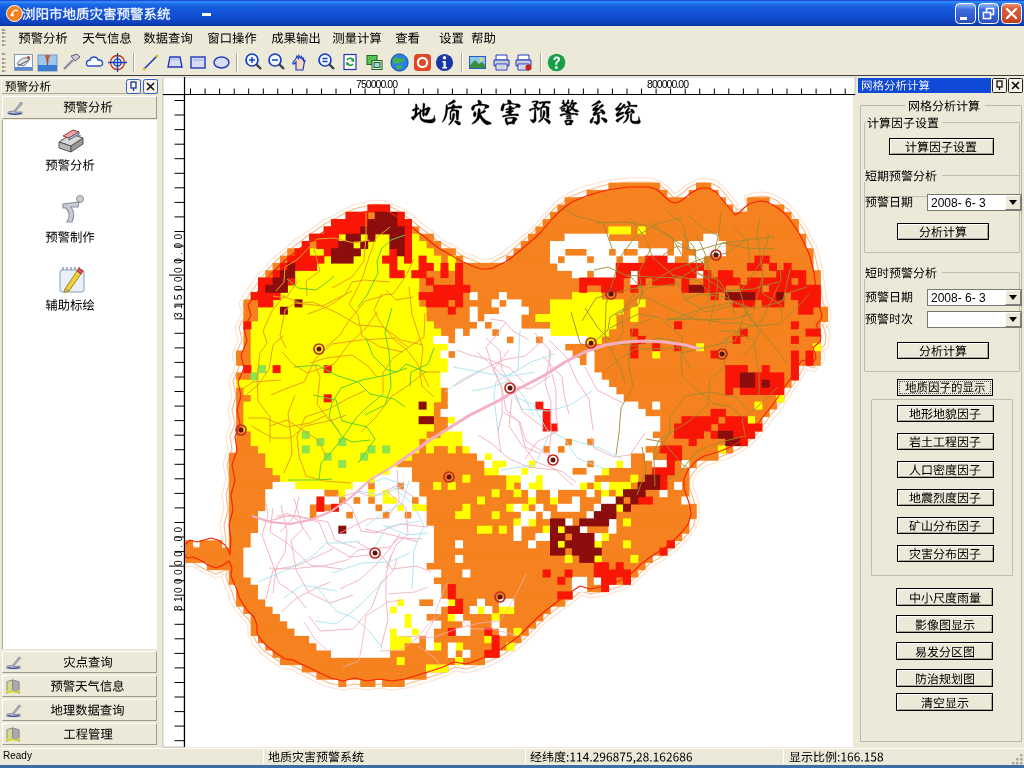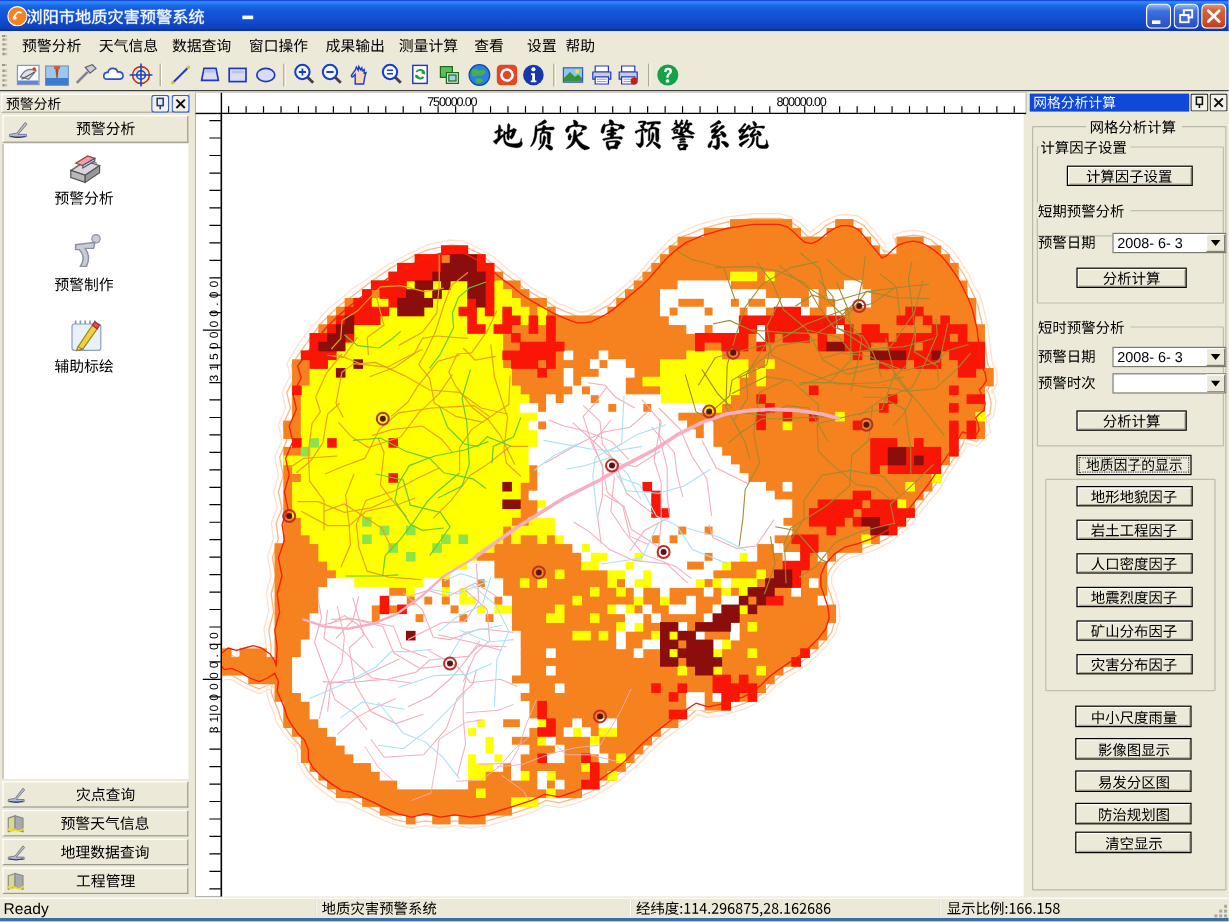--- a/index.html
+++ b/index.html
@@ -404,21 +404,21 @@
 <div class="btn" style="left:896px;top:669px;width:97px;height:18px"></div>
 <svg class="ab" style="left:915px;top:671px" width="64" height="16" viewBox="0 -12.2 64 15.6">
     <path d="M7.2 -9.9C7.4 -9.3 7.7 -8.5 7.8 -8.1L8.6 -8.3C8.5 -8.8 8.3 -9.5 8 -10.1ZM4.5 -8.1V-7.2H6.4C6.3 -4 6 -1.2 3.4 0.3C3.6 0.4 3.9 0.7 4 0.9C6.1 -0.2 6.8 -2.2 7.1 -4.6H9.8C9.7 -1.5 9.5 -0.3 9.3 -0.0C9.2 0.1 9.1 0.1 8.8 0.1C8.6 0.1 8 0.1 7.3 0.0C7.5 0.3 7.6 0.7 7.6 0.9C8.2 0.9 8.9 1 9.2 0.9C9.6 0.9 9.9 0.8 10.1 0.5C10.4 0.1 10.6 -1.2 10.7 -5.0C10.7 -5.1 10.7 -5.4 10.7 -5.4H7.2C7.2 -6 7.2 -6.6 7.3 -7.2H11.4V-8.1ZM1 -9.6V1.0H1.8V-8.7H3.6C3.3 -7.9 3 -6.8 2.6 -5.9C3.5 -4.9 3.7 -4.1 3.7 -3.4C3.7 -3 3.6 -2.7 3.5 -2.6C3.3 -2.5 3.2 -2.4 3.1 -2.4C2.8 -2.4 2.6 -2.4 2.3 -2.4C2.4 -2.2 2.5 -1.9 2.5 -1.6C2.8 -1.6 3.1 -1.6 3.4 -1.6C3.6 -1.7 3.9 -1.8 4.1 -1.9C4.4 -2.1 4.5 -2.6 4.5 -3.3C4.5 -4.1 4.3 -4.9 3.4 -6.0C3.8 -7 4.3 -8.2 4.7 -9.2L4.1 -9.6L3.9 -9.6Z M13.2 -9.3C14 -8.9 15 -8.3 15.5 -7.9L16 -8.7C15.5 -9 14.5 -9.6 13.7 -9.9ZM12.5 -6.0C13.2 -5.6 14.2 -5 14.7 -4.7L15.2 -5.4C14.7 -5.8 13.7 -6.3 13 -6.7ZM12.8 0.2 13.6 0.8C14.3 -0.3 15.1 -1.8 15.7 -3.1L15.1 -3.7C14.4 -2.3 13.5 -0.7 12.8 0.2ZM16.4 -3.9V1.0H17.3V0.4H21.6V0.9H22.5V-3.9ZM17.3 -0.4V-3.0H21.6V-0.4ZM16 -4.8C16.4 -5 16.9 -5 22.1 -5.4C22.3 -5.1 22.5 -4.8 22.6 -4.6L23.4 -5.1C22.9 -6 21.8 -7.5 20.8 -8.5L20.1 -8.1C20.6 -7.5 21.1 -6.9 21.6 -6.2L17.1 -5.9C18 -7 18.9 -8.4 19.6 -9.8L18.6 -10.1C18 -8.5 16.9 -6.9 16.5 -6.5C16.2 -6 15.9 -5.8 15.7 -5.7C15.8 -5.5 15.9 -5 16 -4.8Z M29.7 -9.5V-3.1H30.6V-8.7H33.9V-3.1H34.8V-9.5ZM26.5 -10.0V-8.1H24.8V-7.2H26.5V-6.1L26.5 -5.3H24.5V-4.5H26.4C26.3 -2.8 25.9 -1 24.4 0.2C24.6 0.4 24.9 0.7 25.1 0.8C26.2 -0.2 26.8 -1.5 27.1 -2.9C27.6 -2.2 28.3 -1.3 28.6 -0.8L29.2 -1.5C28.9 -1.8 27.7 -3.3 27.2 -3.8L27.3 -4.5H29.1V-5.3H27.3L27.3 -6.1V-7.2H29.0V-8.1H27.3V-10.0ZM31.8 -7.7V-5.4C31.8 -3.5 31.4 -1.2 28.4 0.3C28.6 0.4 28.9 0.8 29 0.9C30.8 0 31.8 -1.3 32.2 -2.6V-0.3C32.2 0.5 32.5 0.7 33.3 0.7H34.3C35.3 0.7 35.4 0.2 35.5 -1.6C35.3 -1.7 35 -1.8 34.8 -2.0C34.7 -0.3 34.7 -0 34.3 -0.0H33.4C33.1 -0 33 -0.1 33 -0.4V-3.5H32.5C32.6 -4.1 32.7 -4.8 32.7 -5.4V-7.7Z M43.8 -8.8V-2.2H44.6V-8.8ZM46.1 -10.0V-0.2C46.1 0 46 0.1 45.8 0.1C45.6 0.1 44.9 0.1 44.1 0.1C44.2 0.3 44.4 0.7 44.4 0.9C45.5 0.9 46.1 0.9 46.5 0.8C46.8 0.6 47 0.4 47 -0.2V-10.0ZM39.7 -9.3C40.3 -8.8 41.1 -8.1 41.4 -7.6L42.1 -8.2C41.7 -8.7 40.9 -9.3 40.3 -9.8ZM41.5 -5.7C41.1 -4.7 40.6 -3.8 40 -3.0C39.7 -3.8 39.5 -4.9 39.3 -6.0L43.1 -6.4L43.1 -7.3L39.2 -6.8C39.1 -7.9 39.1 -9 39.1 -10.1H38.1C38.2 -8.9 38.2 -7.8 38.4 -6.7L36.4 -6.5L36.5 -5.7L38.5 -5.9C38.7 -4.5 38.9 -3.2 39.3 -2.2C38.5 -1.3 37.5 -0.6 36.5 -0.0C36.6 0.2 37 0.5 37.1 0.7C38 0.2 38.9 -0.5 39.6 -1.3C40.2 0.1 40.9 0.9 41.8 0.9C42.6 0.9 42.9 0.4 43.1 -1.5C42.8 -1.5 42.5 -1.7 42.3 -1.9C42.3 -0.5 42.1 0 41.8 0.0C41.3 0 40.8 -0.7 40.3 -2.0C41.1 -3 41.9 -4.2 42.4 -5.5Z M52.5 -3.3C53.5 -3.1 54.7 -2.7 55.4 -2.4L55.7 -3.0C55.1 -3.3 53.8 -3.7 52.9 -3.9ZM51.3 -1.8C53 -1.6 55 -1.1 56.2 -0.7L56.6 -1.4C55.4 -1.8 53.3 -2.3 51.7 -2.4ZM49 -9.6V1.0H49.9V0.5H58.1V1.0H59.0V-9.6ZM49.9 -0.3V-8.7H58.1V-0.3ZM53 -8.5C52.4 -7.5 51.3 -6.6 50.3 -6.0C50.5 -5.8 50.8 -5.6 50.9 -5.4C51.3 -5.7 51.7 -6 52 -6.3C52.4 -5.9 52.8 -5.5 53.3 -5.2C52.3 -4.7 51.2 -4.4 50.1 -4.2C50.2 -4 50.4 -3.6 50.5 -3.4C51.7 -3.7 53 -4.1 54.1 -4.8C55.1 -4.2 56.2 -3.8 57.4 -3.6C57.5 -3.8 57.7 -4.1 57.9 -4.2C56.8 -4.4 55.8 -4.8 54.8 -5.2C55.7 -5.8 56.5 -6.5 57 -7.3L56.5 -7.6L56.3 -7.5H53.2C53.4 -7.8 53.6 -8 53.7 -8.2ZM52.5 -6.8 52.6 -6.8H55.7C55.3 -6.4 54.7 -6 54.1 -5.6C53.5 -5.9 52.9 -6.3 52.5 -6.8Z" fill="#000"></path>
   </svg>
 <div class="btn" style="left:896px;top:693px;width:97px;height:18px"></div>
 <svg class="ab" style="left:921px;top:695px" width="52" height="16" viewBox="0 -12.2 52 15.6">
     <path d="M1 -9.3C1.6 -8.9 2.5 -8.3 2.9 -7.9L3.4 -8.7C3 -9 2.2 -9.6 1.5 -9.9ZM0.4 -6.1C1.1 -5.7 2 -5.1 2.4 -4.7L3 -5.4C2.5 -5.8 1.6 -6.4 0.9 -6.7ZM0.8 0.3 1.6 0.8C2.2 -0.3 2.9 -1.8 3.4 -3.1L2.7 -3.7C2.1 -2.3 1.3 -0.7 0.8 0.3ZM5.2 -2.5H9.5V-1.6H5.2ZM5.2 -3.2V-4.1H9.5V-3.2ZM6.9 -10.1V-9.1H3.8V-8.4H6.9V-7.7H4.1V-7.0H6.9V-6.2H3.4V-5.5H11.4V-6.2H7.8V-7.0H10.7V-7.7H7.8V-8.4H11.0V-9.1H7.8V-10.1ZM4.3 -4.8V0.9H5.2V-0.9H9.5V-0.1C9.5 0.1 9.5 0.1 9.3 0.1C9.1 0.2 8.5 0.2 7.9 0.1C8.1 0.3 8.2 0.7 8.2 0.9C9.1 0.9 9.6 0.9 9.9 0.8C10.3 0.6 10.4 0.4 10.4 -0.0V-4.8Z M18.8 -6.4C20 -5.8 21.6 -4.9 22.4 -4.3L23 -5.0C22.2 -5.5 20.5 -6.4 19.3 -7.0ZM16.6 -7.1C15.7 -6.3 14.4 -5.5 13 -5.0L13.5 -4.2C15 -4.8 16.3 -5.7 17.2 -6.5ZM12.9 -0.3V0.6H23.1V-0.3H18.5V-3.3H21.9V-4.1H14.2V-3.3H17.5V-0.3ZM17.1 -9.9C17.3 -9.5 17.5 -9 17.7 -8.6H12.9V-5.9H13.8V-7.8H22.2V-6.2H23.1V-8.6H18.8C18.6 -9.1 18.3 -9.7 18 -10.2Z M26.9 -6.8H33.1V-5.6H26.9ZM26.9 -8.8H33.1V-7.5H26.9ZM26.1 -9.5V-4.9H34.0V-9.5ZM33.8 -4.0C33.4 -3.2 32.7 -2.2 32.2 -1.5L32.9 -1.2C33.4 -1.8 34.1 -2.8 34.6 -3.6ZM25.5 -3.6C26 -2.8 26.6 -1.7 26.8 -1.1L27.6 -1.5C27.3 -2.1 26.7 -3.1 26.2 -3.9ZM30.9 -4.4V-0.5H29.1V-4.4H28.2V-0.5H24.5V0.4H35.5V-0.5H31.7V-4.4Z M38.8 -4.2C38.3 -2.9 37.4 -1.5 36.4 -0.7C36.6 -0.6 37.1 -0.3 37.2 -0.1C38.2 -1.1 39.1 -2.5 39.7 -4.0ZM44.2 -3.8C45.1 -2.7 46 -1.1 46.3 -0.1L47.2 -0.5C46.8 -1.5 45.9 -3.1 45 -4.2ZM37.8 -9.2V-8.3H46.2V-9.2ZM36.7 -6.3V-5.4H41.5V-0.2C41.5 -0 41.5 0 41.2 0.0C41 0 40.2 0 39.4 0.0C39.6 0.3 39.7 0.7 39.7 0.9C40.8 0.9 41.5 0.9 41.9 0.8C42.4 0.6 42.5 0.4 42.5 -0.2V-5.4H47.3V-6.3Z" fill="#000"></path>
   </svg>
 <div class="ab" style="left:0;top:748px;width:1024px;height:17px;background:#ECE9D8;border-top:1px solid #fff"></div>
 <div class="ab" style="left:0;top:765px;width:1024px;height:3px;background:#3A6EA5"></div>
-<div class="ab" style="left:3px;top:750px;font-size:13px">Ready</div>
+<div class="ab" style="left:3px;top:750px;font-size:10px">Ready</div>
 <div class="ab" style="left:263px;top:749px;width:1px;height:15px;background:#ACA899;border-right:1px solid #fff"></div>
 <div class="ab" style="left:525px;top:749px;width:1px;height:15px;background:#ACA899;border-right:1px solid #fff"></div>
 <div class="ab" style="left:783px;top:749px;width:1px;height:15px;background:#ACA899;border-right:1px solid #fff"></div>
 <svg class="ab" style="left:268px;top:749px" width="100" height="16" viewBox="0 -12.2 100 15.6">
     <path d="M5.1 -9.0V-5.7L3.9 -5.1L4.2 -4.3L5.1 -4.7V-0.9C5.1 0.4 5.5 0.7 6.9 0.7C7.2 0.7 9.6 0.7 9.9 0.7C11.1 0.7 11.4 0.2 11.6 -1.5C11.3 -1.5 11 -1.7 10.8 -1.8C10.7 -0.5 10.6 -0.1 9.9 -0.1C9.4 -0.1 7.4 -0.1 7 -0.1C6.2 -0.1 6 -0.3 6 -0.9V-5.1L7.6 -5.8V-1.7H8.5V-6.2L10.2 -6.9C10.2 -4.9 10.1 -3.6 10.1 -3.3C10 -3 9.9 -3 9.7 -3.0C9.6 -3 9.2 -3 8.9 -3.0C9 -2.8 9.1 -2.5 9.1 -2.2C9.5 -2.2 9.9 -2.2 10.2 -2.3C10.6 -2.4 10.8 -2.6 10.9 -3.1C11 -3.6 11 -5.4 11 -7.6L11.1 -7.8L10.4 -8.1L10.3 -7.9L10.1 -7.8L8.5 -7.1V-10.1H7.6V-6.7L6 -6.0V-9.0ZM0.4 -1.8 0.8 -0.9C1.8 -1.4 3.2 -2 4.5 -2.6L4.3 -3.4L2.9 -2.9V-6.3H4.3V-7.2H2.9V-9.9H2.0V-7.2H0.5V-6.3H2.0V-2.5C1.4 -2.2 0.9 -2 0.4 -1.8Z M19.1 -0.8C20.3 -0.4 21.9 0.4 22.7 0.9L23.3 0.3C22.5 -0.2 21 -0.9 19.8 -1.4ZM18.5 -4.2V-3.1C18.5 -2.1 18.3 -0.7 14.5 0.3C14.8 0.4 15 0.8 15.1 0.9C19 -0.2 19.4 -1.9 19.4 -3.1V-4.2ZM15.5 -5.5V-1.4H16.4V-4.7H21.6V-1.3H22.5V-5.5H19.0L19.2 -6.7H23.4V-7.5H19.3L19.4 -8.8C20.6 -8.9 21.8 -9.1 22.7 -9.3L22 -10.0C20.1 -9.6 16.6 -9.3 13.7 -9.2V-5.8C13.7 -4 13.6 -1.5 12.4 0.4C12.7 0.4 13.1 0.7 13.2 0.8C14.4 -1.1 14.6 -3.9 14.6 -5.8V-6.7H18.3L18.2 -5.5ZM18.4 -7.5H14.6V-8.4C15.8 -8.5 17.2 -8.6 18.5 -8.7Z M26.9 -5.6C26.5 -4.7 26 -3.7 25.2 -3.1L26 -2.6C26.8 -3.3 27.3 -4.3 27.7 -5.2ZM33.5 -5.6C33.1 -4.8 32.5 -3.7 31.9 -3.0L32.7 -2.7C33.2 -3.4 33.9 -4.4 34.4 -5.2ZM29.6 -6.7C29.4 -3.5 29 -0.9 24.6 0.2C24.7 0.4 25 0.8 25.1 1.0C28.2 0.2 29.4 -1.4 30 -3.3C30.8 -1 32.2 0.4 35 0.9C35.1 0.7 35.4 0.3 35.6 0.1C32.3 -0.4 30.9 -2.2 30.4 -5.2C30.5 -5.7 30.5 -6.2 30.5 -6.7ZM28.9 -9.8C29.4 -9.3 29.9 -8.7 30.2 -8.3H24.9V-6.0H25.8V-7.5H34.1V-6.0H35.1V-8.3H30.5L31.1 -8.6C30.8 -9.1 30.3 -9.7 29.7 -10.2Z M38.3 -2.5V1.0H39.2V0.5H45.0V0.9H45.9V-2.5H42.5V-3.3H47.2V-4.0H42.5V-4.8H46.2V-5.5H42.5V-6.4H45.7V-7.1H42.5V-7.9H41.6V-7.1H38.3V-6.4H41.6V-5.5H37.9V-4.8H41.6V-4.0H36.8V-3.3H41.6V-2.5ZM39.2 -0.2V-1.7H45.0V-0.2ZM41.2 -9.9C41.3 -9.6 41.5 -9.3 41.7 -8.9H37.0V-6.8H37.9V-8.1H46.1V-6.8H47.0V-8.9H42.7C42.5 -9.3 42.3 -9.8 42 -10.2Z M56 -5.9V-3.5C56 -2.3 55.8 -0.7 52.9 0.3C53.1 0.4 53.4 0.7 53.5 0.9C56.5 -0.2 56.9 -2 56.9 -3.5V-5.9ZM56.7 -1.1C57.5 -0.5 58.4 0.4 58.9 0.9L59.5 0.3C59 -0.2 58 -1 57.3 -1.6ZM49.1 -7.3C49.8 -6.8 50.7 -6.1 51.4 -5.6H48.5V-4.8H50.4V-0.1C50.4 0 50.4 0.1 50.2 0.1C50 0.1 49.5 0.1 48.9 0.1C49 0.3 49.1 0.7 49.2 0.9C50 0.9 50.5 0.9 50.9 0.8C51.2 0.6 51.3 0.4 51.3 -0.1V-4.8H52.6C52.4 -4.2 52.1 -3.5 51.9 -3.1L52.6 -2.9C52.9 -3.5 53.3 -4.6 53.6 -5.5L53 -5.7L52.9 -5.6H52.1L52.3 -6.0C52.1 -6.2 51.7 -6.5 51.2 -6.7C51.9 -7.4 52.7 -8.3 53.2 -9.2L52.7 -9.6L52.5 -9.5H48.7V-8.7H51.9C51.6 -8.2 51.1 -7.6 50.6 -7.2L49.5 -7.9ZM54 -7.5V-1.8H54.8V-6.7H58.2V-1.8H59.0V-7.5H56.7L57.1 -8.7H59.5V-9.6H53.6V-8.7H56.1C56 -8.3 55.9 -7.9 55.8 -7.5Z M62.3 -2.3V-1.8H69.7V-2.3ZM62.3 -3.4V-2.9H69.7V-3.4ZM62.2 -1.3V1.0H63.1V0.6H69.0V0.9H69.8V-1.3ZM63.1 0.1V-0.7H69.0V0.1ZM65.3 -5.1C65.4 -5 65.5 -4.7 65.6 -4.5H60.8V-3.9H71.2V-4.5H66.6C66.5 -4.8 66.3 -5.1 66.1 -5.4ZM61.8 -8.6C61.6 -8 61.1 -7.4 60.4 -6.9C60.6 -6.8 60.8 -6.6 60.9 -6.4C61.1 -6.5 61.3 -6.7 61.4 -6.8V-5.2H62.1V-5.5H63.9C63.9 -5.3 64 -5.2 64 -5.0C64.3 -5 64.7 -5 64.8 -5.0C65.1 -5 65.3 -5.1 65.4 -5.3C65.6 -5.5 65.7 -6.2 65.8 -7.8C65.8 -8 65.8 -8.2 65.8 -8.2H62.4L62.5 -8.5L62.4 -8.5H62.8V-9.0H64.2V-8.5H65.0V-9.0H66.3V-9.5H65.0V-10.1H64.2V-9.5H62.8V-10.1H62.1V-9.5H60.6V-9.0H62.1V-8.6ZM67.6 -10.1C67.3 -9.1 66.7 -8.1 65.9 -7.5C66.1 -7.4 66.4 -7.1 66.5 -7.0C66.8 -7.2 67 -7.5 67.3 -7.8C67.5 -7.4 67.8 -6.9 68.2 -6.5C67.7 -6.2 67 -5.9 66.3 -5.7C66.4 -5.5 66.7 -5.2 66.7 -5.0C67.5 -5.3 68.2 -5.6 68.8 -6.0C69.4 -5.5 70.2 -5.1 71 -4.9C71.1 -5.1 71.4 -5.4 71.5 -5.6C70.7 -5.8 70 -6.1 69.4 -6.5C69.9 -7 70.3 -7.7 70.5 -8.4H71.4V-9.1H68.0C68.2 -9.4 68.3 -9.6 68.4 -9.9ZM69.7 -8.4C69.5 -7.9 69.2 -7.4 68.8 -7.0C68.4 -7.4 68 -7.9 67.7 -8.4ZM65 -7.6C64.9 -6.4 64.9 -5.9 64.8 -5.7C64.7 -5.6 64.6 -5.6 64.5 -5.6L64.2 -5.6V-7.2H61.8L62.1 -7.6ZM62.1 -6.7H63.5V-6.0H62.1Z M75.4 -2.7C74.8 -1.8 73.8 -0.9 72.8 -0.4C73.1 -0.2 73.5 0.1 73.6 0.2C74.5 -0.4 75.6 -1.4 76.3 -2.4ZM79.6 -2.3C80.6 -1.5 81.9 -0.4 82.5 0.3L83.2 -0.3C82.6 -1 81.3 -2 80.3 -2.7ZM80 -5.3C80.3 -5 80.6 -4.7 80.9 -4.4L75.7 -4.0C77.5 -4.9 79.3 -6 81.1 -7.3L80.4 -7.9C79.8 -7.4 79.1 -7 78.5 -6.5L75.5 -6.4C76.4 -7 77.3 -7.8 78.1 -8.6C79.6 -8.7 81.1 -9 82.3 -9.2L81.6 -10.0C79.7 -9.5 76.2 -9.2 73.3 -9.0C73.4 -8.8 73.5 -8.5 73.5 -8.3C74.6 -8.3 75.7 -8.4 76.8 -8.5C76 -7.7 75.1 -6.9 74.8 -6.7C74.5 -6.5 74.2 -6.3 73.9 -6.3C74 -6 74.2 -5.6 74.2 -5.4C74.4 -5.5 74.8 -5.6 77.3 -5.7C76.2 -5.1 75.4 -4.6 74.9 -4.4C74.2 -4.1 73.7 -3.8 73.3 -3.8C73.4 -3.5 73.5 -3.1 73.5 -2.9C73.9 -3.1 74.4 -3.1 77.7 -3.4V-0.2C77.7 -0.1 77.6 -0.1 77.4 -0.0C77.2 -0 76.6 -0 75.8 -0.1C76 0.2 76.1 0.6 76.2 0.8C77.1 0.8 77.7 0.8 78.1 0.7C78.5 0.5 78.6 0.3 78.6 -0.2V-3.5L81.6 -3.7C81.9 -3.3 82.2 -2.9 82.4 -2.6L83.1 -3.0C82.6 -3.8 81.6 -4.9 80.7 -5.7Z M92.4 -4.2V-0.4C92.4 0.5 92.6 0.7 93.4 0.7C93.6 0.7 94.3 0.7 94.5 0.7C95.2 0.7 95.4 0.3 95.5 -1.4C95.3 -1.4 94.9 -1.6 94.7 -1.7C94.7 -0.3 94.6 -0.1 94.4 -0.1C94.2 -0.1 93.7 -0.1 93.6 -0.1C93.3 -0.1 93.3 -0.1 93.3 -0.4V-4.2ZM90.1 -4.2C90 -1.8 89.8 -0.5 87.8 0.2C88 0.4 88.3 0.7 88.4 0.9C90.5 0 90.9 -1.5 91 -4.2ZM84.5 -0.6 84.7 0.3C85.8 -0.1 87.2 -0.5 88.5 -1.0L88.4 -1.8C87 -1.3 85.5 -0.9 84.5 -0.6ZM91.1 -9.9C91.4 -9.4 91.7 -8.7 91.8 -8.3H88.9V-7.5H91.0C90.5 -6.8 89.7 -5.7 89.4 -5.4C89.2 -5.2 88.9 -5.1 88.6 -5.1C88.7 -4.9 88.9 -4.4 88.9 -4.2C89.3 -4.3 89.8 -4.4 94.1 -4.8C94.3 -4.5 94.5 -4.2 94.6 -3.9L95.4 -4.3C95 -5 94.2 -6.2 93.6 -7.0L92.9 -6.6C93.2 -6.3 93.4 -5.9 93.7 -5.5L90.4 -5.2C90.9 -5.9 91.6 -6.8 92.1 -7.5H95.4V-8.3H91.9L92.7 -8.6C92.5 -9 92.2 -9.6 92 -10.1ZM84.7 -5.1C84.9 -5.2 85.2 -5.2 86.6 -5.4C86.1 -4.7 85.6 -4.1 85.4 -3.9C85 -3.4 84.8 -3.1 84.5 -3.1C84.6 -2.8 84.7 -2.4 84.8 -2.2C85 -2.3 85.5 -2.5 88.4 -3.1C88.4 -3.3 88.4 -3.7 88.4 -3.9L86.1 -3.5C87.1 -4.5 88 -5.8 88.7 -7.1L87.9 -7.6C87.7 -7.1 87.4 -6.7 87.2 -6.3L85.7 -6.1C86.4 -7.1 87.2 -8.4 87.7 -9.7L86.8 -10.1C86.3 -8.7 85.4 -7.1 85.1 -6.7C84.8 -6.3 84.6 -6 84.4 -6.0C84.5 -5.7 84.7 -5.3 84.7 -5.1Z" fill="#000"></path>
   </svg>
 <svg class="ab" style="left:530px;top:749px" width="167" height="16" viewBox="0 -12.2 167 15.6">
     <path d="M0.5 -0.7 0.6 0.2C1.8 -0.1 3.2 -0.5 4.6 -0.8L4.5 -1.6C3 -1.3 1.5 -0.9 0.5 -0.7ZM0.7 -5.1C0.9 -5.2 1.2 -5.2 2.7 -5.4C2.2 -4.7 1.7 -4.1 1.4 -3.8C1 -3.4 0.8 -3.1 0.5 -3.1C0.6 -2.8 0.7 -2.4 0.8 -2.2C1 -2.3 1.5 -2.5 4.5 -3.1C4.5 -3.3 4.5 -3.6 4.5 -3.9L2.2 -3.4C3.1 -4.5 4.1 -5.8 4.9 -7.1L4.1 -7.6C3.8 -7.1 3.6 -6.7 3.3 -6.3L1.6 -6.1C2.4 -7.1 3.1 -8.4 3.7 -9.7L2.8 -10.1C2.3 -8.6 1.4 -7.1 1.1 -6.7C0.8 -6.3 0.6 -6 0.4 -5.9C0.5 -5.7 0.6 -5.3 0.7 -5.1ZM5.1 -9.4V-8.6H9.3C8.2 -7.1 6.2 -5.8 4.3 -5.1C4.5 -5 4.7 -4.6 4.8 -4.4C5.9 -4.8 7 -5.4 8 -6.0C9.1 -5.6 10.4 -4.9 11.1 -4.4L11.6 -5.2C10.9 -5.6 9.7 -6.2 8.7 -6.6C9.5 -7.3 10.2 -8.2 10.7 -9.1L10.1 -9.5L9.9 -9.4ZM5.2 -4.0V-3.2H7.6V-0.2H4.5V0.6H11.5V-0.2H8.4V-3.2H11.0V-4.0Z M12.5 -0.6 12.7 0.2C13.8 -0.1 15.4 -0.5 16.8 -0.9L16.7 -1.6C15.2 -1.2 13.6 -0.9 12.5 -0.6ZM12.7 -5.1C12.9 -5.2 13.2 -5.2 14.7 -5.4C14.1 -4.6 13.7 -4 13.4 -3.8C13.1 -3.3 12.8 -3 12.6 -3.0C12.7 -2.8 12.8 -2.4 12.8 -2.2C13.1 -2.3 13.4 -2.4 16.4 -3.1C16.4 -3.3 16.4 -3.6 16.4 -3.8L14 -3.4C14.9 -4.4 15.8 -5.8 16.5 -7.1L15.8 -7.5C15.6 -7.1 15.4 -6.6 15.1 -6.2L13.6 -6.1C14.3 -7.1 15 -8.4 15.5 -9.7L14.7 -10.1C14.3 -8.6 13.4 -7 13.1 -6.6C12.9 -6.2 12.7 -6 12.5 -5.9C12.6 -5.7 12.7 -5.3 12.7 -5.1ZM19.4 -10.1V-8.4H16.9V-7.6H19.4V-6.3H17.2V-5.5H19.4V-4.1H16.7V-3.3H19.4V0.9H20.3V-3.3H22.5C22.4 -1.8 22.3 -1.2 22.2 -1.0C22.1 -0.9 22 -0.9 21.9 -0.9C21.7 -0.9 21.4 -0.9 21 -0.9C21.1 -0.7 21.2 -0.4 21.2 -0.2C21.6 -0.2 22 -0.2 22.2 -0.2C22.5 -0.2 22.7 -0.3 22.8 -0.5C23.1 -0.8 23.2 -1.6 23.4 -3.7C23.4 -3.9 23.4 -4.1 23.4 -4.1H20.3V-5.5H22.6V-6.3H20.3V-7.6H23.1V-8.4H20.3V-10.1Z M28.6 -7.7V-6.7H26.7V-5.9H28.6V-3.9H33.3V-5.9H35.2V-6.7H33.3V-7.7H32.4V-6.7H29.5V-7.7ZM32.4 -5.9V-4.7H29.5V-5.9ZM33.1 -2.4C32.6 -1.8 31.8 -1.3 30.9 -0.9C30.1 -1.3 29.4 -1.8 28.9 -2.4ZM26.9 -3.2V-2.4H28.4L28 -2.3C28.5 -1.6 29.2 -1 30 -0.6C28.8 -0.2 27.6 0 26.3 0.1C26.4 0.3 26.6 0.7 26.7 0.9C28.2 0.7 29.6 0.4 30.9 -0.1C32.1 0.4 33.5 0.8 35 1.0C35.1 0.7 35.4 0.4 35.5 0.2C34.2 0.1 33 -0.2 31.9 -0.6C33 -1.1 33.9 -1.9 34.4 -2.9L33.8 -3.2L33.7 -3.2ZM29.7 -9.9C29.8 -9.6 30 -9.2 30.2 -8.9H25.5V-5.6C25.5 -3.8 25.4 -1.3 24.4 0.6C24.7 0.6 25.1 0.8 25.2 1.0C26.3 -0.9 26.4 -3.7 26.4 -5.6V-8.0H35.4V-8.9H31.2C31 -9.3 30.8 -9.8 30.6 -10.1Z M37.7 -4.7C38.1 -4.7 38.5 -5 38.5 -5.5C38.5 -6 38.1 -6.4 37.7 -6.4C37.2 -6.4 36.9 -6 36.9 -5.5C36.9 -5 37.2 -4.7 37.7 -4.7ZM37.7 0.2C38.1 0.2 38.5 -0.2 38.5 -0.7C38.5 -1.2 38.1 -1.5 37.7 -1.5C37.2 -1.5 36.9 -1.2 36.9 -0.7C36.9 -0.2 37.2 0.2 37.7 0.2Z M40.4 0.0H45.2V-0.9H43.5V-8.8H42.6C42.1 -8.5 41.6 -8.3 40.8 -8.2V-7.5H42.4V-0.9H40.4Z M47.1 0.0H51.9V-0.9H50.1V-8.8H49.3C48.8 -8.5 48.2 -8.3 47.4 -8.2V-7.5H49.0V-0.9H47.1Z M56.7 0.0H57.8V-2.4H58.9V-3.3H57.8V-8.8H56.6L52.9 -3.1V-2.4H56.7ZM56.7 -3.3H54.0L56 -6.3C56.3 -6.7 56.5 -7.2 56.7 -7.6H56.8C56.8 -7.2 56.7 -6.4 56.7 -6.0Z M61 0.2C61.4 0.2 61.8 -0.2 61.8 -0.7C61.8 -1.2 61.4 -1.5 61 -1.5C60.5 -1.5 60.2 -1.2 60.2 -0.7C60.2 -0.2 60.5 0.2 61 0.2Z M63.2 0.0H68.7V-0.9H66.3C65.8 -0.9 65.3 -0.9 64.8 -0.9C66.9 -2.8 68.3 -4.6 68.3 -6.4C68.3 -7.9 67.3 -9 65.7 -9.0C64.6 -9 63.8 -8.4 63.1 -7.7L63.8 -7.0C64.3 -7.6 64.9 -8.1 65.6 -8.1C66.7 -8.1 67.2 -7.3 67.2 -6.3C67.2 -4.8 65.9 -3.1 63.2 -0.6Z M72.1 0.2C73.8 0.2 75.3 -1.2 75.3 -4.8C75.3 -7.6 74.1 -9 72.4 -9.0C71 -9 69.8 -7.8 69.8 -6.1C69.8 -4.3 70.8 -3.3 72.3 -3.3C73 -3.3 73.8 -3.8 74.3 -4.4C74.2 -1.7 73.2 -0.8 72.1 -0.8C71.5 -0.8 71 -1 70.6 -1.4L70 -0.7C70.5 -0.2 71.2 0.2 72.1 0.2ZM74.3 -5.3C73.7 -4.5 73 -4.2 72.4 -4.2C71.4 -4.2 70.9 -4.9 70.9 -6.1C70.9 -7.3 71.5 -8.1 72.4 -8.1C73.5 -8.1 74.2 -7.1 74.3 -5.3Z M79.6 0.2C81 0.2 82.1 -1 82.1 -2.7C82.1 -4.5 81.2 -5.5 79.7 -5.5C79 -5.5 78.2 -5.1 77.7 -4.4C77.7 -7.1 78.7 -8.1 79.9 -8.1C80.5 -8.1 81 -7.8 81.3 -7.4L82 -8.1C81.5 -8.6 80.8 -9 79.9 -9.0C78.2 -9 76.6 -7.6 76.6 -4.2C76.6 -1.3 77.9 0.2 79.6 0.2ZM77.7 -3.5C78.3 -4.3 78.9 -4.6 79.5 -4.6C80.6 -4.6 81.1 -3.9 81.1 -2.7C81.1 -1.5 80.4 -0.7 79.6 -0.7C78.5 -0.7 77.8 -1.7 77.7 -3.5Z M86 0.2C87.6 0.2 88.7 -0.8 88.7 -2.1C88.7 -3.3 88 -4 87.3 -4.4V-4.5C87.8 -4.9 88.4 -5.7 88.4 -6.6C88.4 -8 87.5 -8.9 86 -8.9C84.6 -8.9 83.6 -8 83.6 -6.7C83.6 -5.8 84.2 -5.1 84.8 -4.7V-4.6C84 -4.2 83.2 -3.4 83.2 -2.2C83.2 -0.8 84.4 0.2 86 0.2ZM86.6 -4.8C85.5 -5.2 84.6 -5.7 84.6 -6.7C84.6 -7.5 85.2 -8.1 86 -8.1C86.9 -8.1 87.5 -7.4 87.5 -6.6C87.5 -5.9 87.2 -5.3 86.6 -4.8ZM86 -0.7C84.9 -0.7 84.2 -1.3 84.2 -2.3C84.2 -3.1 84.7 -3.8 85.4 -4.3C86.6 -3.8 87.7 -3.3 87.7 -2.1C87.7 -1.3 87 -0.7 86 -0.7Z M91.7 0.0H92.8C93 -3.4 93.3 -5.5 95.4 -8.1V-8.8H89.9V-7.9H94.2C92.4 -5.5 91.8 -3.3 91.7 0.0Z M99.1 0.2C100.6 0.2 102 -0.9 102 -2.9C102 -4.8 100.8 -5.7 99.3 -5.7C98.8 -5.7 98.4 -5.5 98 -5.3L98.2 -7.9H101.5V-8.8H97.3L97 -4.7L97.6 -4.3C98.1 -4.7 98.4 -4.8 99 -4.8C100.1 -4.8 100.9 -4.1 100.9 -2.8C100.9 -1.5 100 -0.8 99 -0.8C98 -0.8 97.3 -1.2 96.8 -1.7L96.3 -1.0C96.9 -0.4 97.7 0.2 99.1 0.2Z M103.5 2.3C104.6 1.8 105.3 0.9 105.3 -0.2C105.3 -1 104.9 -1.5 104.3 -1.5C103.9 -1.5 103.5 -1.2 103.5 -0.7C103.5 -0.3 103.9 0 104.3 0.0L104.4 0.0C104.4 0.7 104 1.3 103.2 1.6Z M106.5 0.0H112.0V-0.9H109.6C109.1 -0.9 108.6 -0.9 108.1 -0.9C110.2 -2.8 111.6 -4.6 111.6 -6.4C111.6 -7.9 110.6 -9 109 -9.0C107.9 -9 107.1 -8.4 106.4 -7.7L107.1 -7.0C107.6 -7.6 108.2 -8.1 108.9 -8.1C110 -8.1 110.5 -7.3 110.5 -6.3C110.5 -4.8 109.2 -3.1 106.5 -0.6Z M116 0.2C117.6 0.2 118.7 -0.8 118.7 -2.1C118.7 -3.3 118 -4 117.2 -4.4V-4.5C117.8 -4.9 118.4 -5.7 118.4 -6.6C118.4 -8 117.5 -8.9 116 -8.9C114.6 -8.9 113.6 -8 113.6 -6.7C113.6 -5.8 114.1 -5.1 114.8 -4.7V-4.6C114 -4.2 113.2 -3.4 113.2 -2.2C113.2 -0.8 114.3 0.2 116 0.2ZM116.6 -4.8C115.5 -5.2 114.6 -5.7 114.6 -6.7C114.6 -7.5 115.2 -8.1 116 -8.1C116.9 -8.1 117.5 -7.4 117.5 -6.6C117.5 -5.9 117.2 -5.3 116.6 -4.8ZM116 -0.7C114.9 -0.7 114.1 -1.3 114.1 -2.3C114.1 -3.1 114.6 -3.8 115.3 -4.3C116.6 -3.8 117.7 -3.3 117.7 -2.1C117.7 -1.3 117 -0.7 116 -0.7Z M120.9 0.2C121.4 0.2 121.7 -0.2 121.7 -0.7C121.7 -1.2 121.4 -1.5 120.9 -1.5C120.5 -1.5 120.1 -1.2 120.1 -0.7C120.1 -0.2 120.5 0.2 120.9 0.2Z M123.7 0.0H128.5V-0.9H126.7V-8.8H125.9C125.4 -8.5 124.8 -8.3 124.1 -8.2V-7.5H125.6V-0.9H123.7Z M132.9 0.2C134.2 0.2 135.4 -1 135.4 -2.7C135.4 -4.5 134.4 -5.5 133 -5.5C132.3 -5.5 131.5 -5.1 131 -4.4C131 -7.1 132 -8.1 133.2 -8.1C133.8 -8.1 134.3 -7.8 134.6 -7.4L135.3 -8.1C134.8 -8.6 134.1 -9 133.2 -9.0C131.5 -9 129.9 -7.6 129.9 -4.2C129.9 -1.3 131.2 0.2 132.9 0.2ZM131 -3.5C131.6 -4.3 132.2 -4.6 132.8 -4.6C133.8 -4.6 134.4 -3.9 134.4 -2.7C134.4 -1.5 133.7 -0.7 132.9 -0.7C131.8 -0.7 131.1 -1.7 131 -3.5Z M136.5 0.0H142.0V-0.9H139.5C139.1 -0.9 138.6 -0.9 138.1 -0.9C140.2 -2.8 141.6 -4.6 141.6 -6.4C141.6 -7.9 140.6 -9 139 -9.0C137.9 -9 137.1 -8.4 136.4 -7.7L137 -7.0C137.5 -7.6 138.1 -8.1 138.9 -8.1C140 -8.1 140.5 -7.3 140.5 -6.3C140.5 -4.8 139.2 -3.1 136.5 -0.6Z M146.2 0.2C147.6 0.2 148.7 -1 148.7 -2.7C148.7 -4.5 147.8 -5.5 146.3 -5.5C145.6 -5.5 144.8 -5.1 144.3 -4.4C144.3 -7.1 145.3 -8.1 146.6 -8.1C147.1 -8.1 147.6 -7.8 147.9 -7.4L148.6 -8.1C148.1 -8.6 147.4 -9 146.5 -9.0C144.8 -9 143.3 -7.6 143.3 -4.2C143.3 -1.3 144.5 0.2 146.2 0.2ZM144.3 -3.5C144.9 -4.3 145.6 -4.6 146.1 -4.6C147.2 -4.6 147.7 -3.9 147.7 -2.7C147.7 -1.5 147 -0.7 146.2 -0.7C145.1 -0.7 144.4 -1.7 144.3 -3.5Z M152.6 0.2C154.2 0.2 155.4 -0.8 155.4 -2.1C155.4 -3.3 154.6 -4 153.9 -4.4V-4.5C154.4 -4.9 155 -5.7 155 -6.6C155 -8 154.1 -8.9 152.6 -8.9C151.3 -8.9 150.2 -8 150.2 -6.7C150.2 -5.8 150.8 -5.1 151.4 -4.7V-4.6C150.6 -4.2 149.8 -3.4 149.8 -2.2C149.8 -0.8 151 0.2 152.6 0.2ZM153.2 -4.8C152.2 -5.2 151.2 -5.7 151.2 -6.7C151.2 -7.5 151.8 -8.1 152.6 -8.1C153.6 -8.1 154.1 -7.4 154.1 -6.6C154.1 -5.9 153.8 -5.3 153.2 -4.8ZM152.6 -0.7C151.6 -0.7 150.8 -1.3 150.8 -2.3C150.8 -3.1 151.3 -3.8 152 -4.3C153.2 -3.8 154.3 -3.3 154.3 -2.1C154.3 -1.3 153.6 -0.7 152.6 -0.7Z M159.5 0.2C160.9 0.2 162 -1 162 -2.7C162 -4.5 161.1 -5.5 159.6 -5.5C158.9 -5.5 158.1 -5.1 157.6 -4.4C157.7 -7.1 158.7 -8.1 159.9 -8.1C160.4 -8.1 160.9 -7.8 161.3 -7.4L161.9 -8.1C161.4 -8.6 160.7 -9 159.8 -9.0C158.1 -9 156.6 -7.6 156.6 -4.2C156.6 -1.3 157.8 0.2 159.5 0.2ZM157.6 -3.5C158.2 -4.3 158.9 -4.6 159.4 -4.6C160.5 -4.6 161 -3.9 161 -2.7C161 -1.5 160.4 -0.7 159.5 -0.7C158.4 -0.7 157.8 -1.7 157.6 -3.5Z" fill="#000"></path>
   </svg>
 <svg class="ab" style="left:789px;top:749px" width="99" height="16" viewBox="0 -12.2 99 15.6">

